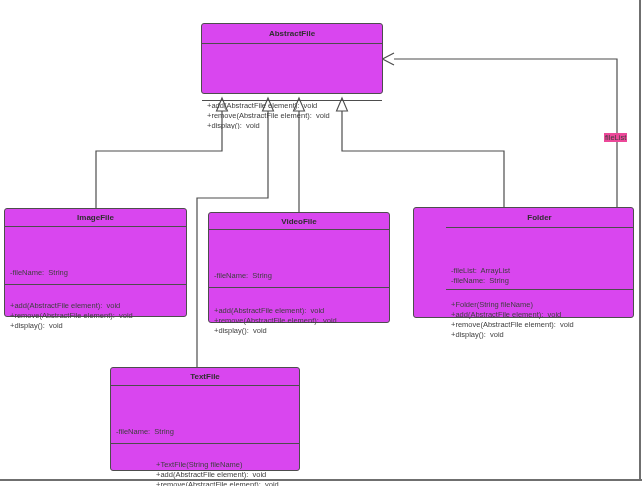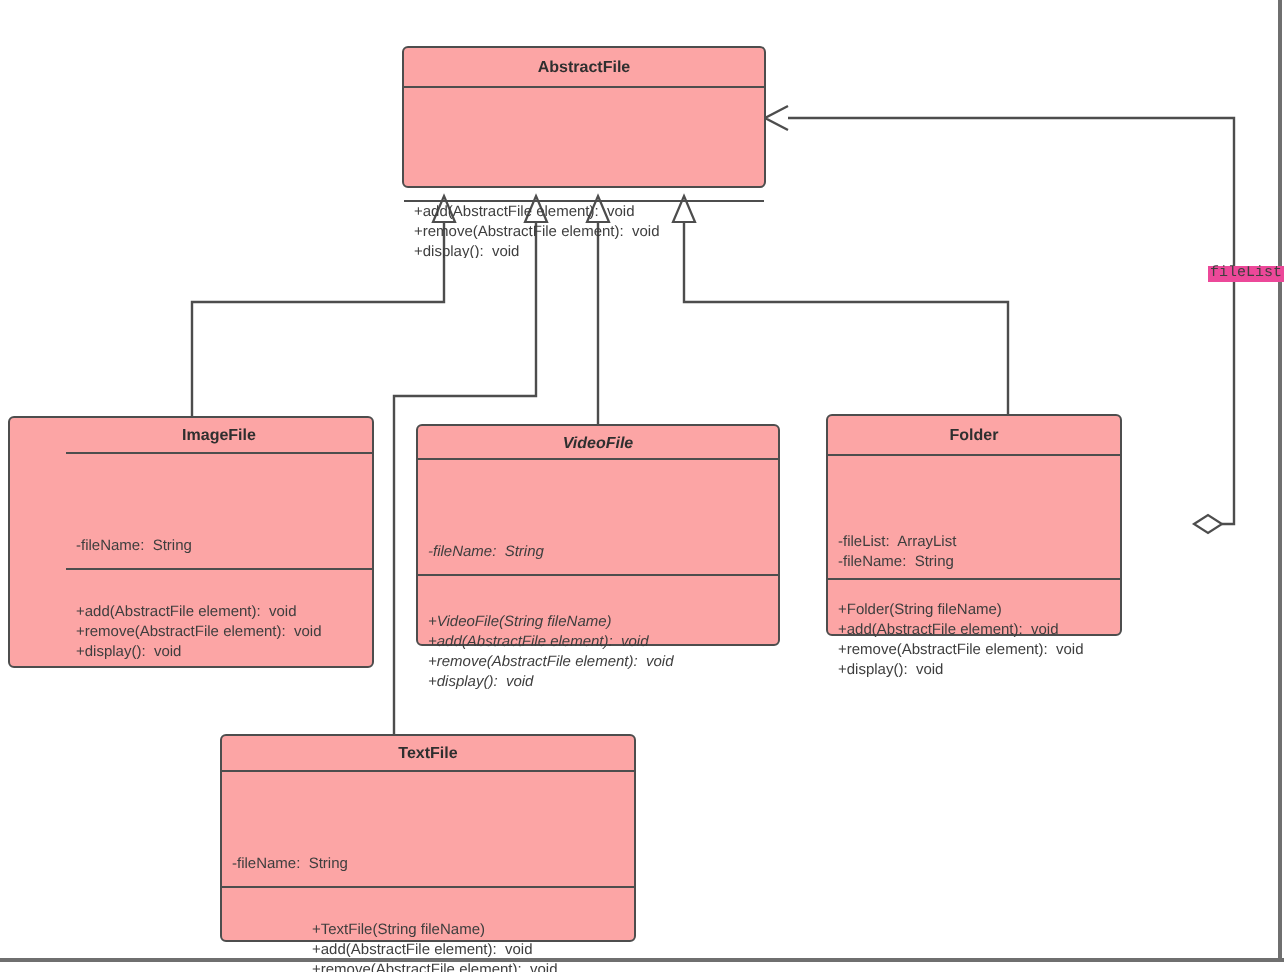--- a/index.html
+++ b/index.html
@@ -2,37 +2,37 @@
 <html><head>
 <meta charset="utf-8">
 <style>
   html,body { margin:0; padding:0; background:#fff; }
   .canvas {
     position:relative; width:642px; height:486px; background:#ffffff;
     font-family:"Liberation Sans", sans-serif; color:#3e3e3e; overflow:hidden;
   }
   .edges { position:absolute; left:0; top:0; z-index:1; }
   .class-box {
-    position:absolute; background:#fca5a5; border:1px solid #4d4d4d;
+    position:absolute; background:#d946ef; border:1px solid #4d4d4d;
     border-radius:3px; box-sizing:border-box; z-index:2;
   }
   .class-title {
     font-size:8px; font-weight:bold; color:#2f2f2f; text-align:center;
     border-bottom:1px solid #4d4d4d; box-sizing:border-box;
     display:flex; align-items:center; justify-content:center;
   }
   .compartment { box-sizing:border-box; overflow:hidden; }
   .attrs { border-bottom:1px solid #4d4d4d;margin-top:36px; }
   .member {
     font-size:7.5px; line-height:10px; padding-left:5px;
     white-space:pre; color:#3e3e3e;
   }
   .edge-label {
     position:absolute; z-index:3; font-size:7.5px; color:#3e3e3e;
-    background:#ec4899; padding:0 1px;font-family:Liberation Mono, monospace;
+    background:#ec4899; padding:0 1px;
   }
   .page-border { position:absolute; background:#6f6f6f; z-index:0; }
 </style>
 </head>
 <body>
 
 <div class="canvas">
 
   <div class="page-border" style="left:639px; top:0; width:2px; height:481px;"></div>
   <div class="page-border" style="left:0; top:479px; width:642px; height:2px;"></div>
@@ -60,60 +60,59 @@
   <div class="class-box" style="left:201px; top:23px; width:182px; height:71px;">
     <div class="class-title" style="height:20px;">AbstractFile</div>
     <div class="compartment attrs" style="height:21px;"></div>
     <div class="compartment methods" style="height:28px;">
       <div class="member">+add(AbstractFile element):  void</div>
       <div class="member">+remove(AbstractFile element):  void</div>
       <div class="member">+display():  void</div>
     </div>
   </div>
 
-  <div class="class-box" style="left:4px; top:208px; width:183px; height:126px;padding-left:28px;">
+  <div class="class-box" style="left:4px; top:208px; width:183px; height:109px;">
     <div class="class-title" style="height:18px;">ImageFile</div>
     <div class="compartment attrs" style="height:22px; padding-top:5px;">
       <div class="member">-fileName:  String</div>
     </div>
     <div class="compartment methods" style="height:67px; padding-top:16px;">
       <div class="member">+add(AbstractFile element):  void</div>
       <div class="member">+remove(AbstractFile element):  void</div>
       <div class="member">+display():  void</div>
     </div>
   </div>
 
-  <div class="class-box" style="left:208px; top:212px; width:182px; height:111px;font-style:italic;">
+  <div class="class-box" style="left:208px; top:212px; width:182px; height:111px;">
     <div class="class-title" style="height:17px;">VideoFile</div>
     <div class="compartment attrs" style="height:22px; padding-top:5px;">
       <div class="member">-fileName:  String</div>
     </div>
     <div class="compartment methods" style="height:70px; padding-top:18px;">
-      <div class="member">+VideoFile(String fileName)</div>
       <div class="member">+add(AbstractFile element):  void</div>
       <div class="member">+remove(AbstractFile element):  void</div>
       <div class="member">+display():  void</div>
     </div>
   </div>
 
-  <div class="class-box" style="left:413px; top:207px; width:148px; height:111px;">
+  <div class="class-box" style="left:413px; top:207px; width:221px; height:111px;padding-left:32px;">
     <div class="class-title" style="height:20px;">Folder</div>
     <div class="compartment attrs" style="height:26px; padding-top:2px;">
       <div class="member">-fileList:  ArrayList</div>
       <div class="member">-fileName:  String</div>
     </div>
     <div class="compartment methods" style="height:63px; padding-top:10px;">
       <div class="member">+Folder(String fileName)</div>
       <div class="member">+add(AbstractFile element):  void</div>
       <div class="member">+remove(AbstractFile element):  void</div>
       <div class="member">+display():  void</div>
     </div>
   </div>
 
-  <div class="class-box" style="left:110px; top:367px; width:208px; height:104px;">
+  <div class="class-box" style="left:110px; top:367px; width:190px; height:104px;">
     <div class="class-title" style="height:18px;">TextFile</div>
     <div class="compartment attrs" style="height:22px; padding-top:5px;">
       <div class="member">-fileName:  String</div>
     </div>
     <div class="compartment methods" style="height:62px; padding-top:16px;margin-left:40px;">
       <div class="member">+TextFile(String fileName)</div>
       <div class="member">+add(AbstractFile element):  void</div>
       <div class="member">+remove(AbstractFile element):  void</div>
       <div class="member">+display():  void</div>
     </div>

